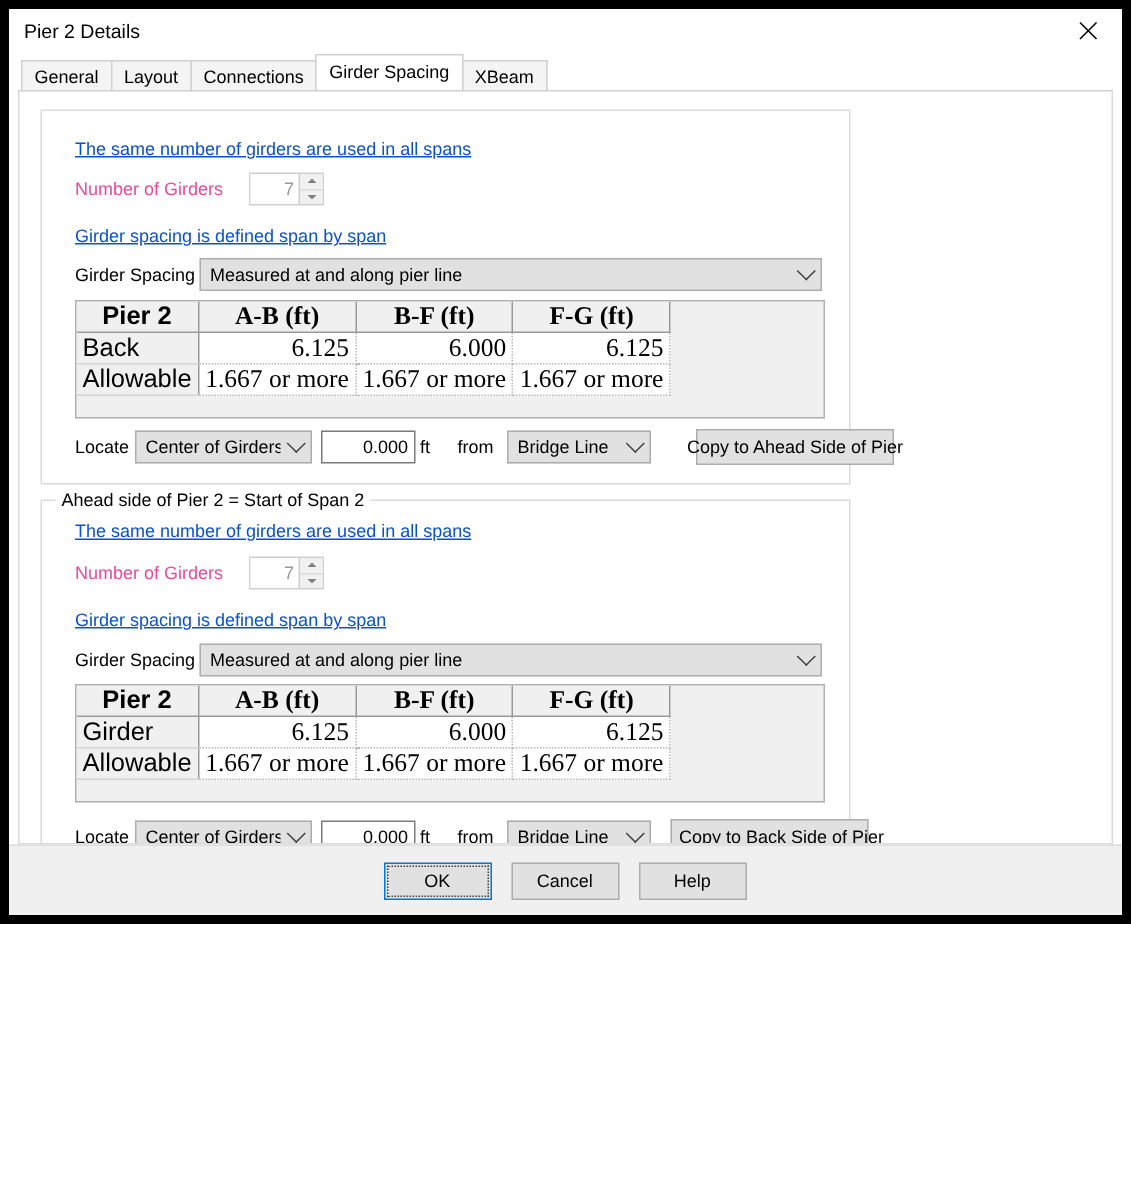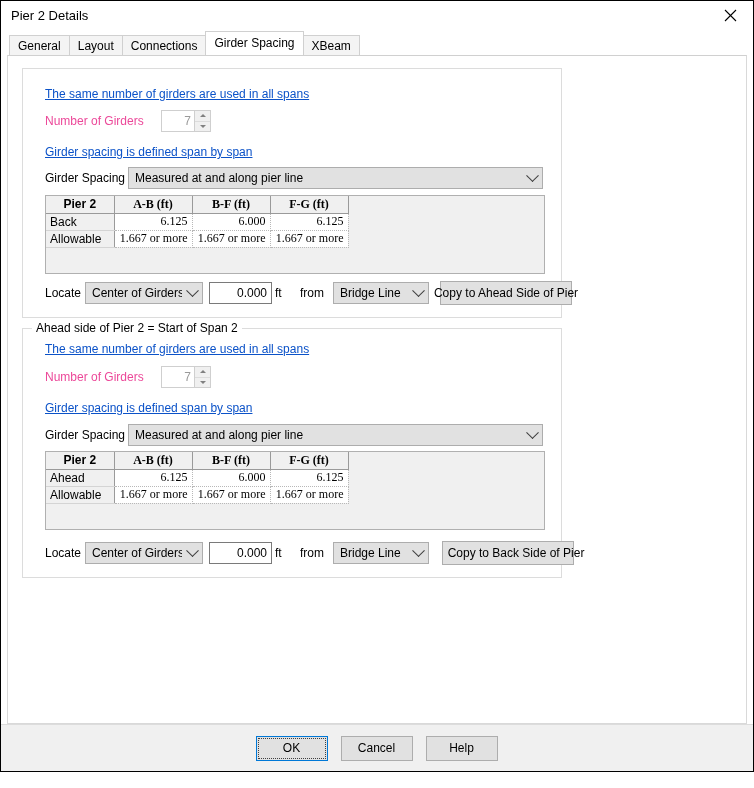--- a/index.html
+++ b/index.html
@@ -14,23 +14,23 @@
     color: #000;
     background: #ffffff;
     overflow: hidden;
   }
 
   
   .window {
     position: absolute;
     left: 0; top: 0;
     width: 754px;
-    height: 772px;
-    box-sizing: border-box;
-    border: 1px solid #000000;
+    height: 616px;
+    box-sizing: border-box;
+    border: 6px solid #000000;
     background: #ffffff;
     display: flex;
     flex-direction: column;
   }
 
   .titlebar {
     height: 28px;
     flex: 0 0 28px;
     background: #ffffff;
     display: flex;
@@ -238,21 +238,21 @@
 
   
   .grid {
     border: 1px solid #b0b0b0;
     background: #f0f0f0;
     box-sizing: border-box;
     overflow: hidden;
   }
   .grid table {
     border-collapse: collapse;
-    font-size: 12px;
+    font-size: 17px;
   }
   .grid th, .grid td {
     height: 17px;
     padding: 0 4px;
     box-sizing: border-box;
     white-space: nowrap;
     font-weight: normal;
   }
   .grid th {
     background: #f0f0f0;
@@ -395,21 +395,21 @@
 
       <span class="abs lbl" style="left:277px; top:217px;">from</span>
 
       <div class="abs combo" style="left:310px; top:213px; width:96px;">
         <span class="cb-text">Bridge Line</span>
         <span class="cb-arrow">
             <i class="chev"></i>
           </span>
       </div>
 
-      <div class="abs button" style="left:417px; top:212px; width:132px; height:24px;">Copy to Ahead Side of Pier</div>
+      <div class="abs button" style="left:436px; top:212px; width:132px; height:24px;">Copy to Ahead Side of Pier</div>
     </div>
 
     <div class="groupbox" id="gb-ahead">
       <span class="gb-title">Ahead side of Pier 2 = Start of Span 2</span>
 
       <span class="abs link" style="left:22px; top:13px;">The same number of girders are used in all spans</span>
 
       <span class="abs lbl disabled" style="left:22px; top:41px;">Number of Girders</span>
 
       <div class="abs spinner" style="left:138px; top:37px;">
@@ -440,21 +440,21 @@
           <thead>
             <tr>
               <th class="col-a">Pier 2</th>
               <th class="col-b">A-B (ft)</th>
               <th class="col-b">B-F (ft)</th>
               <th class="col-b">F-G (ft)</th>
             </tr>
           </thead>
           <tbody>
             <tr>
-              <td class="rowhdr col-a">Ahead</td>
+              <td class="rowhdr col-a">Girder</td>
               <td class="cell col-b">6.125</td>
               <td class="cell col-b">6.000</td>
               <td class="cell col-b">6.125</td>
             </tr>
             <tr>
               <td class="rowhdr col-a">Allowable</td>
               <td class="cell col-b">1.667 or more</td>
               <td class="cell col-b">1.667 or more</td>
               <td class="cell col-b">1.667 or more</td>
             </tr>

